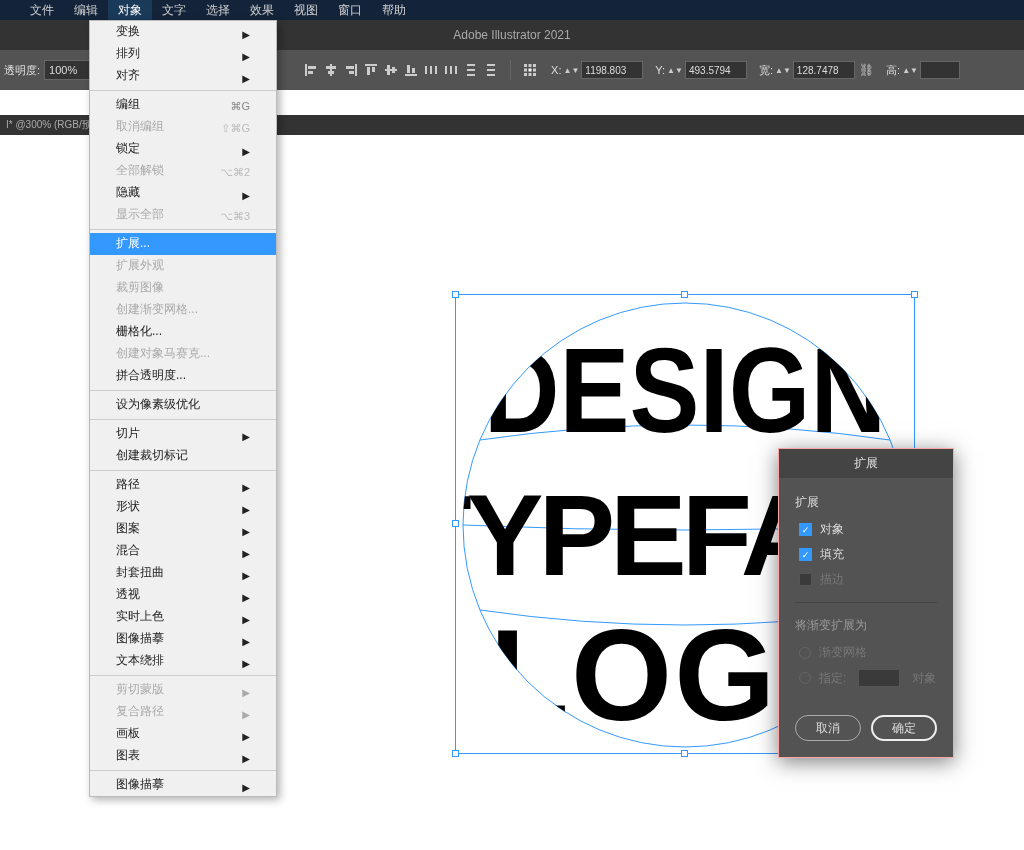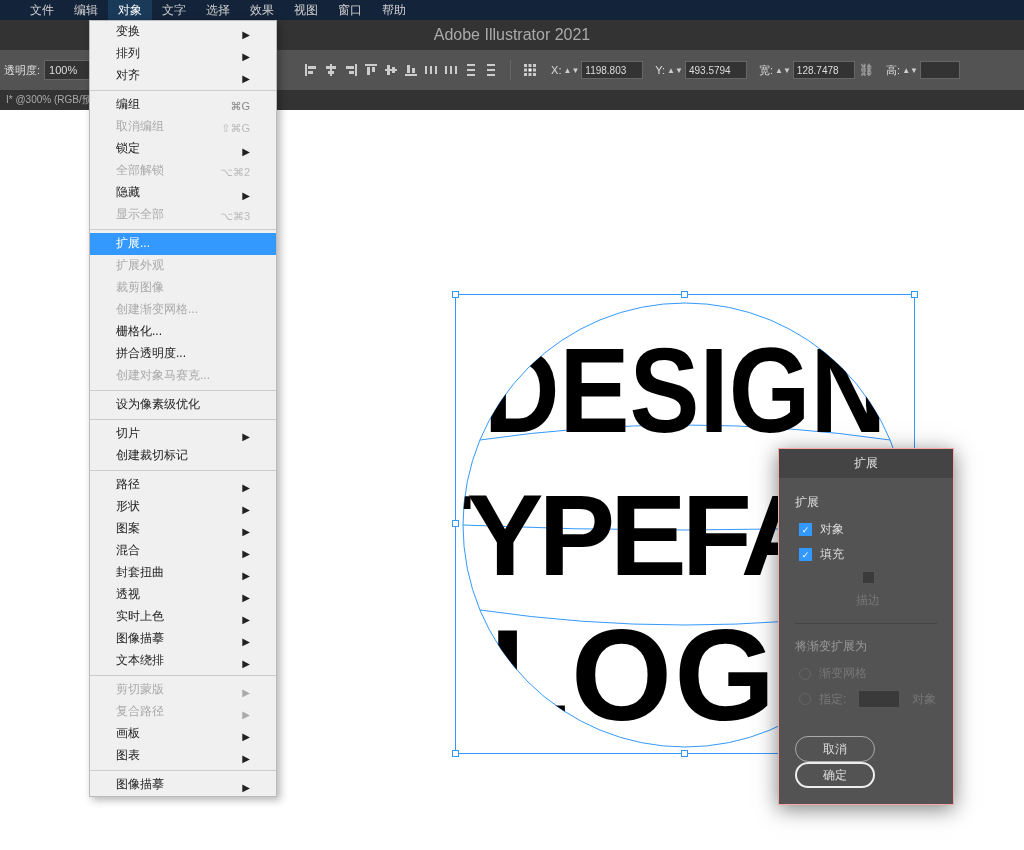--- a/index.html
+++ b/index.html
@@ -2,27 +2,27 @@
 <html><head>
   <meta charset="utf-8">
   <style>
     * { margin: 0; padding: 0; box-sizing: border-box; font-family: "Microsoft YaHei", "PingFang SC", sans-serif; }
     body { background: #fff; width: 1024px; height: 850px; overflow: hidden; position: relative; }
     
     .menubar { background: #13233a; height: 20px; display: flex; align-items: center; padding: 0 20px; color: #d0d0d0; font-size: 12px; }
     .menubar-item { padding: 2px 10px; cursor: pointer; }
     .menubar-item.active { background: #1a3a5a; color: #fff; }
     
-    .titlebar { background: #333333; height: 30px; display: flex; align-items: center; justify-content: center; color: #aaa; font-size: 16px; }
+    .titlebar { background: #333333; height: 30px; display: flex; align-items: center; justify-content: center; color: #aaa; font-size: 12px; }
     
     .controlbar { background: #535353; height: 40px; display: flex; align-items: center; color: #ddd; font-size: 11px; padding: 0 4px; gap: 4px; }
     .opacity-label { font-size: 11px; }
     .opacity-input { width: 54px; height: 20px; background: #333; border: 1px solid #666; color: #ddd; font-size: 11px; padding: 0 4px; }
     
-    .tabbar { background: #333333; height: 20px; display: flex; align-items: center; color: #aaa; font-size: 10px; padding: 0 6px; }
+    .tabbar { background: #333333; height: 20px; display: flex; align-items: center; color: #aaa; font-size: 10px; padding: 0 6px; margin-top: 25px; }
     
     .align-icons { display: flex; gap: 2px; margin-left: 200px; }
     .align-icon { width: 18px; height: 18px; display: flex; align-items: center; justify-content: center; color: #ccc; font-size: 10px; }
     .align-icon svg { width: 14px; height: 14px; }
     
     .coord-group { display: flex; align-items: center; gap: 2px; margin-left: 8px; }
     .coord-label { font-size: 11px; }
     .coord-input { width: 62px; height: 18px; background: #333; border: 1px solid #666; color: #ddd; font-size: 10px; padding: 0 3px; text-align: left; }
     
     .dropdown-menu {
@@ -101,27 +101,27 @@
       padding: 6px 0;
       text-align: center;
       font-size: 12px;
       color: #e0e0e0;
     }
     .dialog-body { padding: 16px; }
     .dialog-section-title { font-size: 12px; margin-bottom: 10px; color: #ddd; }
     .checkbox-row { display: flex; align-items: center; gap: 8px; margin-bottom: 8px; padding-left: 4px; }
     .checkbox { width: 13px; height: 13px; border: 1px solid #888; background: #3a3a3a; display: flex; align-items: center; justify-content: center; font-size: 9px; color: #fff; }
     .checkbox.checked { background: #3399ff; border-color: #3399ff; }
-    .checkbox-row.disabled { color: #777; flex-direction: column; }
+    .checkbox-row.disabled { color: #777; }
     .checkbox-row.disabled .checkbox { border-color: #555; }
     .dialog-sep { height: 1px; background: #444; margin: 14px 0; }
     .radio-row { display: flex; align-items: center; gap: 8px; margin-bottom: 8px; padding-left: 4px; color: #777; }
     .radio { width: 12px; height: 12px; border: 1px solid #666; border-radius: 50%; }
     .radio-input { width: 42px; height: 18px; background: #3a3a3a; border: 1px solid #555; color: #777; font-size: 10px; padding: 0 4px; margin: 0 4px; }
-    .dialog-buttons { display: flex; justify-content: center; padding: 4px 16px 16px; flex-direction: column; }
+    .dialog-buttons { display: flex; justify-content: center; gap: 10px; padding: 4px 16px 16px; }
     .dialog-btn { 
       width: 80px; 
       height: 26px; 
       border: 1px solid #aaa; 
       border-radius: 13px; 
       background: transparent; 
       color: #ddd; 
       font-size: 12px; 
       cursor: pointer;
       display: flex;
@@ -314,25 +314,25 @@
     </div>
     <div class="menu-item disabled">
       <span>裁剪图像</span>
     </div>
     <div class="menu-item disabled">
       <span>创建渐变网格...</span>
     </div>
     <div class="menu-item">
       <span>栅格化...</span>
     </div>
+    <div class="menu-item disabled">
+      <span>创建对象马赛克...</span>
+    </div>
     <div class="menu-item">
       <span>拼合透明度...</span>
-    </div>
-    <div class="menu-item disabled">
-      <span>创建对象马赛克...</span>
     </div>
     <div class="menu-sep"></div>
     <div class="menu-item">
       <span>设为像素级优化</span>
     </div>
     <div class="menu-sep"></div>
     <div class="menu-item">
       <span>切片</span>
       <span class="menu-arrow">▶</span>
     </div>

